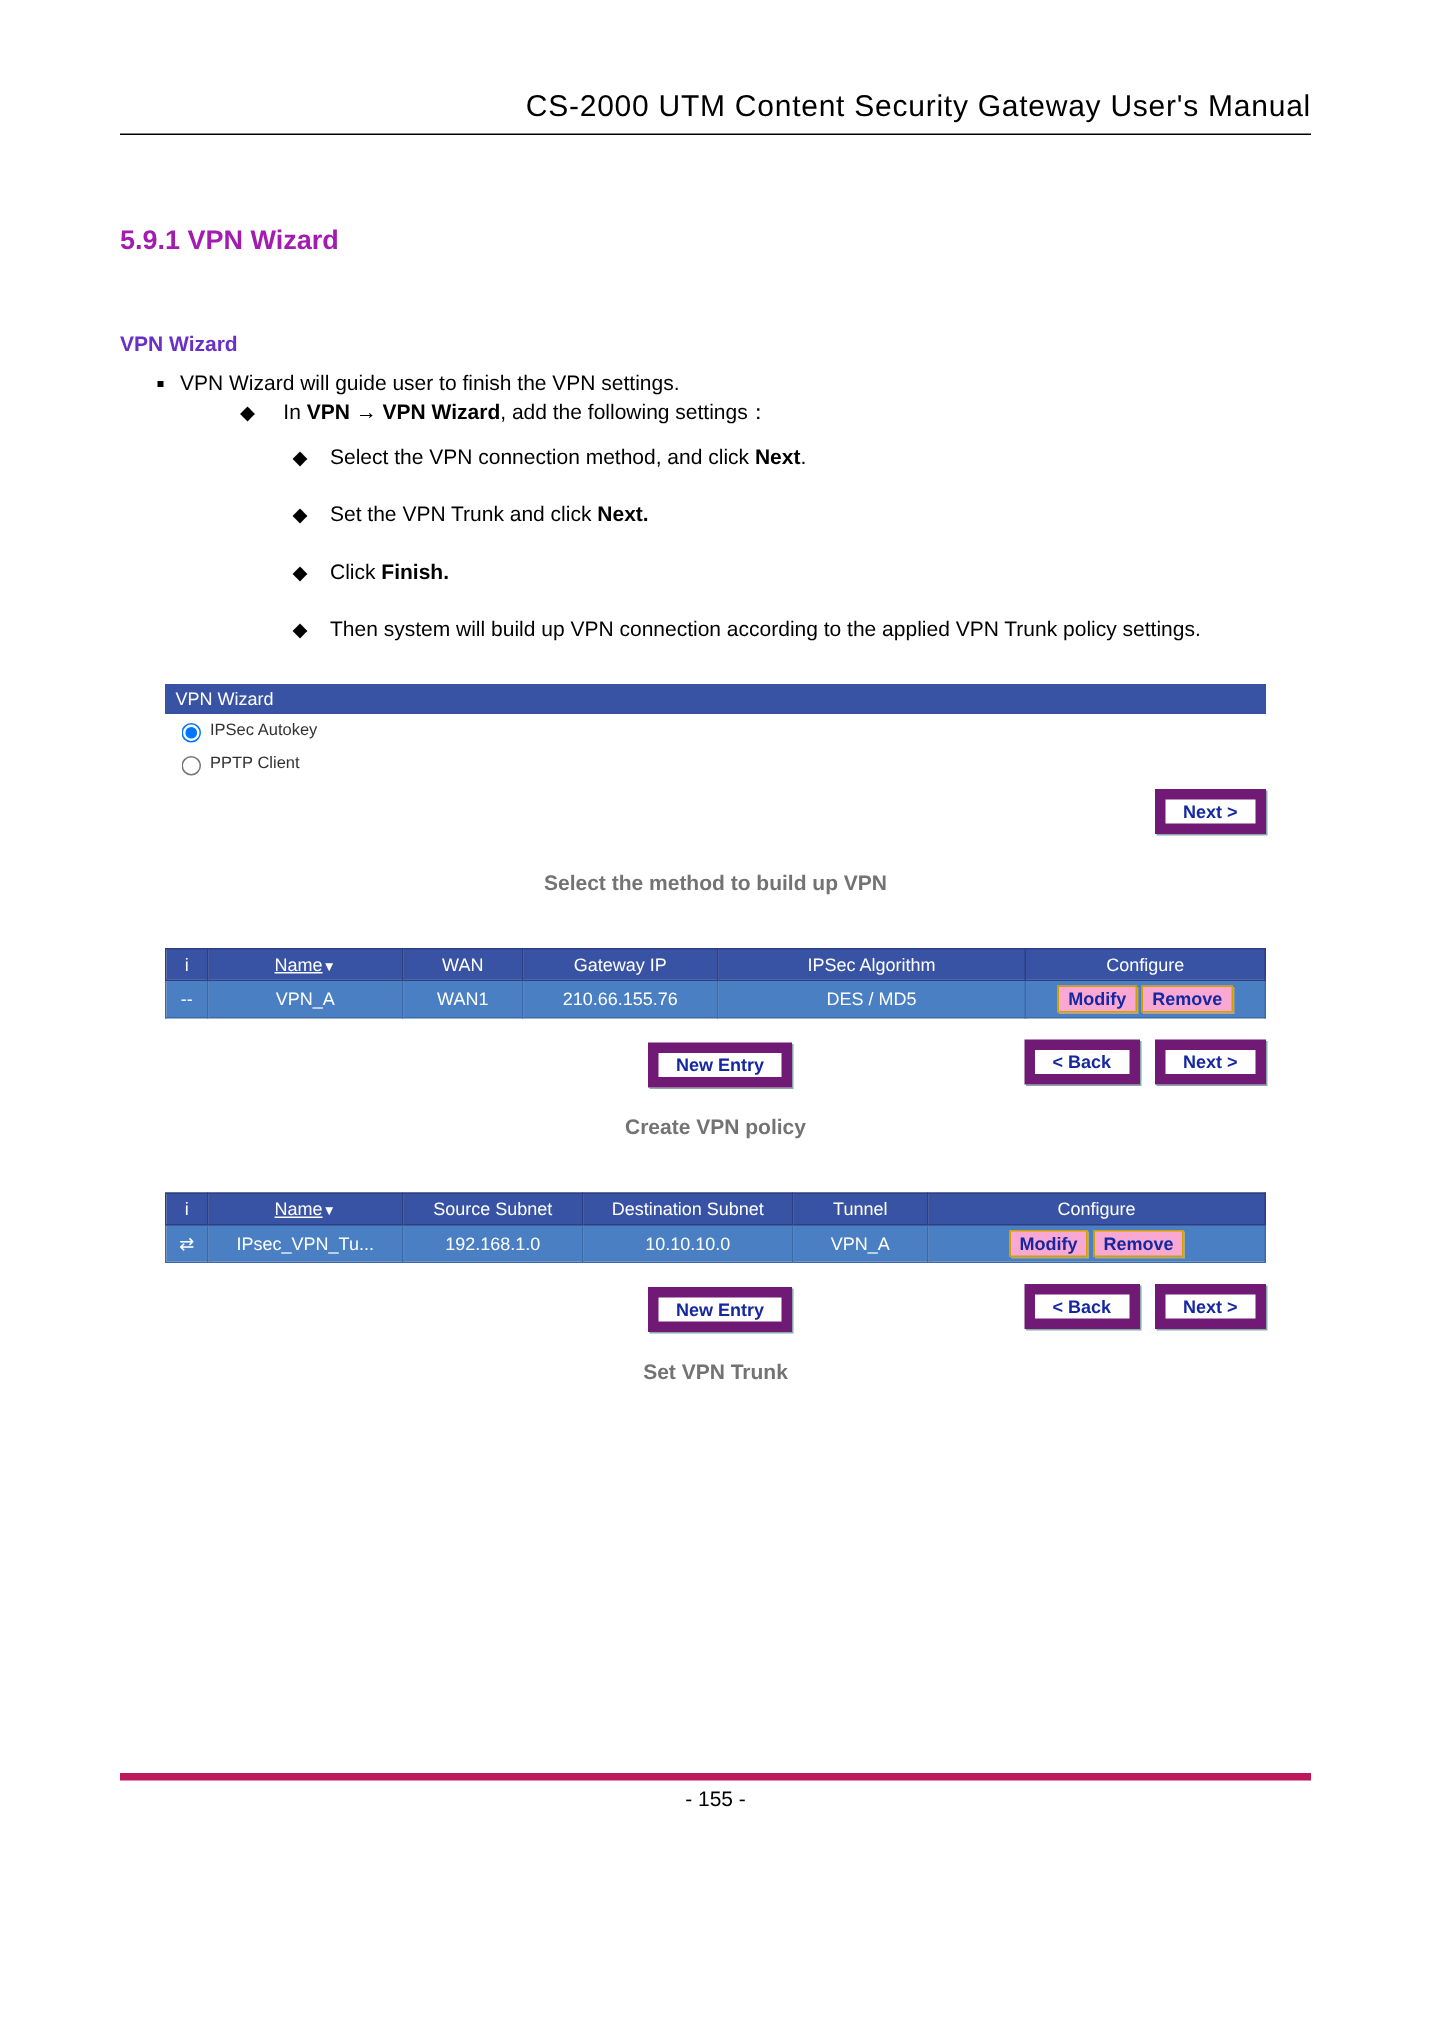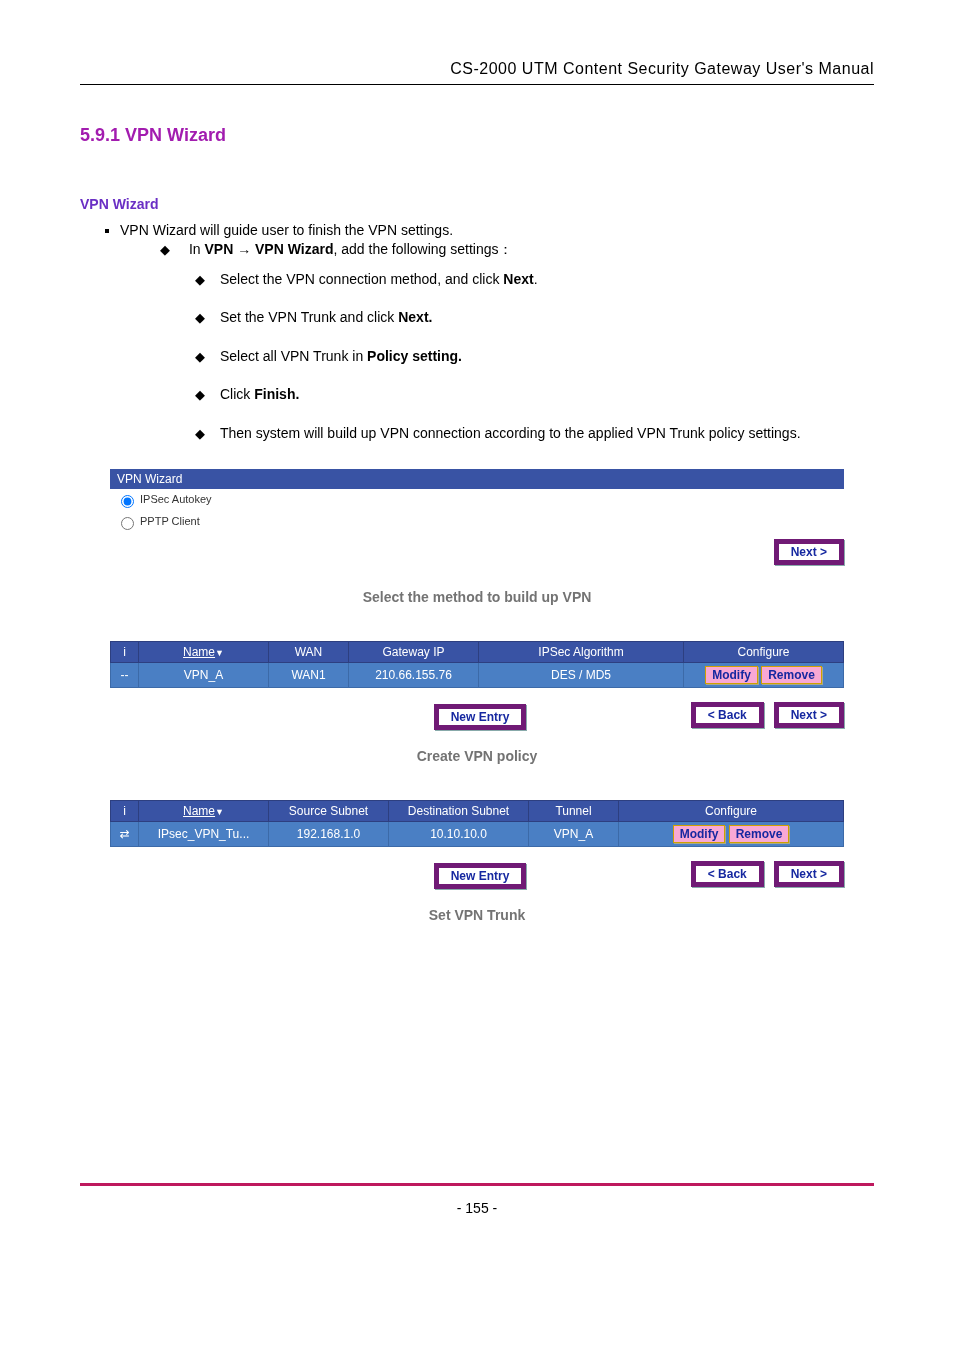--- a/index.html
+++ b/index.html
@@ -6,25 +6,25 @@
     font-family: Arial, sans-serif;
     font-size: 14px;
     color: #000;
     background: #fff;
     margin: 0;
     padding: 60px 80px 40px 80px;
     width: 794px;
   }
   .header-line {
     text-align: right;
-    font-size: 16px;
+    font-size: 20px;
     letter-spacing: 0.5px;
     padding-bottom: 6px;
     border-bottom: 1px solid #000;
-    margin-bottom: 40px;
+    margin-bottom: 60px;
   }
   .section-title {
     color: #a21caf;
     font-weight: bold;
     font-size: 18px;
     margin-bottom: 50px;
   }
   .sub-title {
     color: #6a2fc4;
     font-weight: bold;
@@ -47,21 +47,21 @@
     border: 1px solid #3953a4;
   }
   .radio-row { font-size: 11px; padding: 3px 6px; color: #333; }
   .radio-row input { margin-right: 6px; vertical-align: middle; }
   .btn-nav {
     display: inline-block;
     background: #fff;
     color: #1628a0;
     font-weight: bold;
     font-size: 12px;
-    border: 5px solid #701a75;
+    border: 7px solid #701a75;
     padding: 1px 12px;
     box-shadow: 1px 1px 0 #8aa;
     margin-left: 6px;
   }
   .btn-action {
     display: inline-block;
     background: #f9a8d4;
     color: #1628a0;
     font-weight: bold;
     font-size: 12px;
@@ -100,24 +100,24 @@
   }
   table.data td.config-cell {
     white-space: nowrap;
   }
   .sort-col { text-decoration: underline; }
   .sort-caret { font-size: 9px; }
   .icon-cell { width: 22px; }
   .newentry-row { text-align: center; padding: 16px 0 0 0; position: relative; }
   .newentry-row .nav-side { position: absolute; right: 0; top: 14px; }
   .footer {
-    border-top: 3px solid #be185d;
+    border-top: 5px solid #be185d;
     text-align: center;
     font-size: 14px;
-    padding-top: 14px;
+    padding-top: 4px;
     margin-top: 260px;
   }
 </style>
 </head>
 <body>
 
 <div class="header-line">CS-2000  UTM  Content  Security  Gateway  User's  Manual</div>
 
 <div class="section-title">5.9.1 VPN Wizard</div>
 
@@ -125,21 +125,20 @@
 
 <ul class="square">
   <li>
     <span>VPN Wizard will guide user to finish the VPN settings.</span>
     <ul class="diamond">
       <li>
         <span>In </span><b>VPN → VPN Wizard</b><span>, add the following settings：</span>
         <ul class="diamond-sub">
           <li><span>Select the VPN connection method, and click </span><b>Next</b><span>.</span></li>
           <li><span>Set the VPN Trunk and click </span><b>Next.</b></li>
-          <li><span>Select all VPN Trunk in </span><b>Policy setting.</b></li>
           <li><span>Click </span><b>Finish.</b></li>
           <li>Then system will build up VPN connection according to the applied VPN Trunk policy settings.</li>
         </ul>
       </li>
     </ul>
   </li>
 </ul>
 
 <div class="figure">
   <div class="wizard-bar">VPN Wizard</div>

